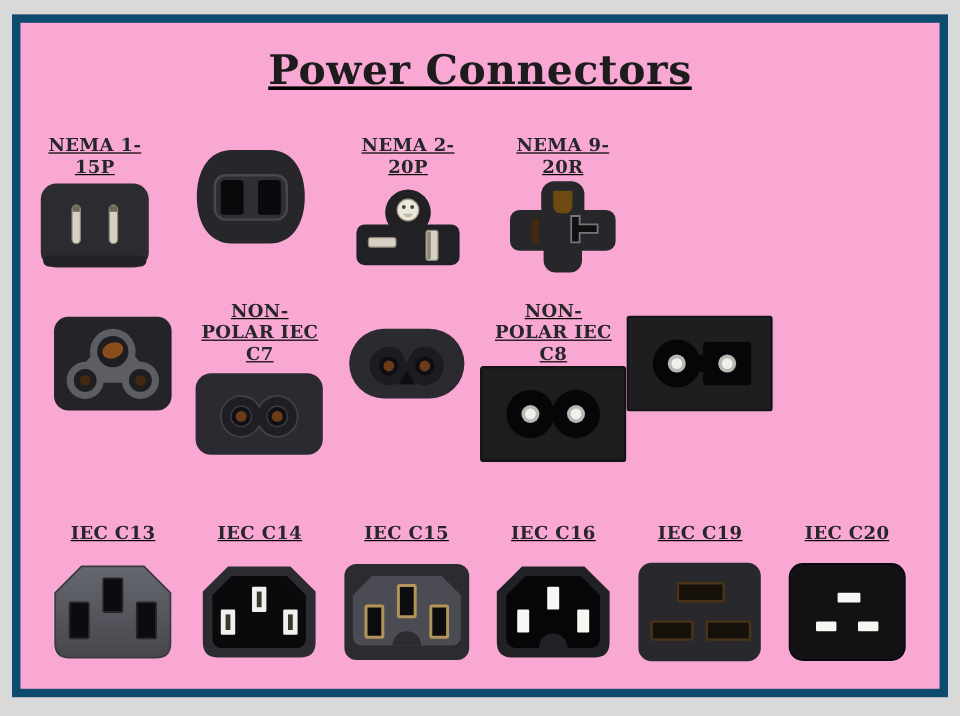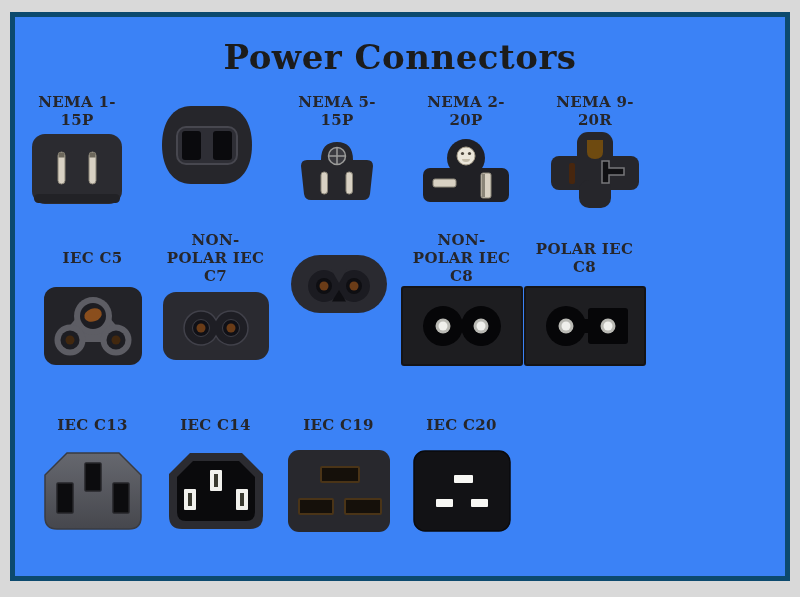--- a/index.html
+++ b/index.html
@@ -4,33 +4,33 @@
 <style>
   html,body{margin:0;padding:0;}
   body{
     width:800px;height:597px;
     background:#d9d9d9;
     font-family:"DejaVu Serif", serif;
     position:relative;overflow:hidden;
   }
   .panel{
     position:absolute;left:10px;top:12px;right:10px;bottom:16px;
-    background:#3b82f6;border:5px solid #0c4a6e;
+    background:#f9a8d4;border:7px solid #0c4a6e;text-decoration:underline;
   }
   .title{
     margin-top:20px;
     text-align:center;
     font-size:34px;font-weight:700;letter-spacing:0.5px;
     color:#1c1c1c;
   }
   .row{
     display:grid;grid-template-columns:repeat(6,1fr);
     padding:0 16px;
   }
-  .row1{margin-top:22px;gap:36px;}
+  .row1{margin-top:39px;gap:36px;}
   .row2{margin-top:26px;}
   .row3{margin-top:44px;}
   .cell{display:flex;flex-direction:column;align-items:center;}
   .label{
     font-size:15px;font-weight:700;letter-spacing:0.3px;
     color:#26262b;text-align:center;line-height:1.2;
     display:flex;align-items:center;justify-content:center;
   }
   .row1 .label{height:24px;}
   .row2 .label{height:42px;max-width:102px;}
@@ -70,32 +70,20 @@
       <div class="figbox">
         <svg width="96" height="82" viewBox="0 0 96 82">
           <path d="M32 2 L64 2 C82 2 93 18 93 41 C93 64 82 80 64 80 L32 80 C14 80 3 64 3 41 C3 18 14 2 32 2 Z" fill="#26262b"></path>
           <rect x="18" y="23" width="60" height="37" rx="9" fill="#2e2e35" stroke="#47474f" stroke-width="2"></rect>
           <rect x="23" y="27" width="19" height="29" rx="3" fill="#0a0a0d"></rect>
           <rect x="54" y="27" width="19" height="29" rx="3" fill="#0a0a0d"></rect>
         </svg>
       </div>
     </div>
 
-    <div class="cell">
-      <div class="label">NEMA 5-15P</div>
-      <div class="figbox">
-        <svg width="84" height="70" viewBox="0 0 84 70">
-          <path d="M6 32 Q6 26 12 26 L26 26 Q26 8 42 8 Q58 8 58 26 L72 26 Q78 26 78 32 L75 60 Q74 66 68 66 L16 66 Q10 66 9 60 Z" fill="#26262b"></path>
-          <circle cx="42" cy="22" r="8.5" fill="#3a3a40" stroke="#9b9b99" stroke-width="1.5"></circle>
-          <path d="M34 22 H50 M42 14 V30" stroke="#9b9b99" stroke-width="1.5"></path>
-          <rect x="26" y="38" width="6.5" height="22" rx="3" fill="#d8d1c3" stroke="#8b8679" stroke-width="1"></rect>
-          <rect x="51" y="38" width="6.5" height="22" rx="3" fill="#d8d1c3" stroke="#8b8679" stroke-width="1"></rect>
-        </svg>
-      </div>
-    </div>
 
 
     <div class="cell">
       <div class="label">NEMA 2-20P</div>
       <div class="figbox">
         <svg width="94" height="74" viewBox="0 0 94 74">
           <circle cx="47" cy="26" r="19" fill="#202025"></circle>
           <rect x="4" y="36" width="86" height="34" rx="7" fill="#202025"></rect>
           <circle cx="47" cy="24" r="9" fill="#ebe6da" stroke="#a79e8b" stroke-width="1"></circle>
           <circle cx="43.5" cy="21.5" r="1.6" fill="#4a443a"></circle>
@@ -119,21 +107,20 @@
           <rect x="20" y="35" width="6" height="21" rx="2" fill="#47260e"></rect>
           <path d="M53 33 H60 V40 H75 V47 H60 V55 H53 Z" fill="#101013" stroke="#77777b" stroke-width="1.5"></path>
         </svg>
       </div>
     </div>
   </div>
 
   <div class="row row2">
 
     <div class="cell">
-      <div class="label">IEC C5</div>
       <div class="figbox">
         <svg width="100" height="82" viewBox="0 0 100 82">
           <rect x="1" y="2" width="98" height="78" rx="12" fill="#232328"></rect>
           <polygon points="50,13 87,57 13,57" fill="#5d5d64"></polygon>
           <circle cx="50" cy="31" r="19" fill="#5d5d64"></circle>
           <circle cx="50" cy="31" r="13" fill="#1d1d22"></circle>
           <ellipse cx="50" cy="30" rx="9" ry="6.5" transform="rotate(-20 50 30)" fill="#8a4e1d"></ellipse>
           <circle cx="27" cy="55" r="15.5" fill="#5d5d64"></circle>
           <circle cx="27" cy="55" r="9.5" fill="#1d1d22"></circle>
           <circle cx="27" cy="55" r="4.5" fill="#42280f"></circle>
@@ -182,21 +169,20 @@
           <path d="M61 33.8 A20 20 0 1 0 61 46.2 A20 20 0 1 0 61 33.8 Z" fill="#060608"></path>
           <circle cx="42" cy="40" r="7.5" fill="#b9b9b4"></circle>
           <circle cx="42" cy="40" r="4.5" fill="#efefec"></circle>
           <circle cx="80" cy="40" r="7.5" fill="#b9b9b4"></circle>
           <circle cx="80" cy="40" r="4.5" fill="#efefec"></circle>
         </svg>
       </div>
     </div>
 
     <div class="cell">
-      <div class="label">POLAR IEC C8</div>
       <div class="figbox">
         <svg width="122" height="80" viewBox="0 0 122 80">
           <rect x="1" y="1" width="120" height="78" rx="2" fill="#1e1e21" stroke="#141417" stroke-width="2"></rect>
           <circle cx="42" cy="40" r="20" fill="#060608"></circle>
           <rect x="64" y="22" width="40" height="36" rx="3" fill="#060608"></rect>
           <rect x="56" y="33" width="12" height="14" fill="#060608"></rect>
           <circle cx="42" cy="40" r="7.5" fill="#b9b9b4"></circle>
           <circle cx="42" cy="40" r="4.5" fill="#efefec"></circle>
           <circle cx="84" cy="40" r="7.5" fill="#b9b9b4"></circle>
           <circle cx="84" cy="40" r="4.5" fill="#efefec"></circle>
@@ -234,21 +220,47 @@
           <rect x="44" y="20" width="12" height="21" rx="1" fill="#f1f1ed"></rect>
           <rect x="48" y="24" width="4" height="13" fill="#3a3a30"></rect>
           <rect x="18" y="39" width="12" height="21" rx="1" fill="#f1f1ed"></rect>
           <rect x="22" y="43" width="4" height="13" fill="#3a3a30"></rect>
           <rect x="70" y="39" width="12" height="21" rx="1" fill="#f1f1ed"></rect>
           <rect x="74" y="43" width="4" height="13" fill="#3a3a30"></rect>
         </svg>
       </div>
     </div>
 
-
+    <div class="cell">
+      <div class="label">IEC C15</div>
+      <div class="figbox">
+        <svg width="106" height="84" viewBox="0 0 106 84">
+          <rect x="1" y="2" width="104" height="80" rx="10" fill="#2b2b30"></rect>
+          <path d="M24 12 L82 12 L98 28 L98 62 Q98 70 90 70 L16 70 Q8 70 8 62 L8 28 Z" fill="#4b4c53"></path>
+          <path d="M41 70 a12 12 0 0 1 24 0 Z" fill="#2b2b30"></path>
+          <rect x="46" y="20" width="14" height="26" rx="1" fill="#0d0d0f" stroke="#b3945a" stroke-width="2.5"></rect>
+          <rect x="19" y="37" width="14" height="26" rx="1" fill="#0d0d0f" stroke="#b3945a" stroke-width="2.5"></rect>
+          <rect x="73" y="37" width="14" height="26" rx="1" fill="#0d0d0f" stroke="#b3945a" stroke-width="2.5"></rect>
+        </svg>
+      </div>
+    </div>
+
+    <div class="cell">
+      <div class="label">IEC C16</div>
+      <div class="figbox">
+        <svg width="100" height="84" viewBox="0 0 100 84">
+          <path d="M24 4 L76 4 L97 25 L97 67 Q97 80 84 80 L16 80 Q3 80 3 67 L3 25 Z" fill="#212125"></path>
+          <path d="M27 12 L73 12 L89 28 L89 63 Q89 72 80 72 L20 72 Q11 72 11 63 L11 28 Z" fill="#060608"></path>
+          <path d="M38 72 a12 12 0 0 1 24 0 Z" fill="#212125"></path>
+          <rect x="45" y="21" width="10" height="19" rx="1" fill="#f6f6f3"></rect>
+          <rect x="20" y="40" width="10" height="19" rx="1" fill="#f6f6f3"></rect>
+          <rect x="70" y="40" width="10" height="19" rx="1" fill="#f6f6f3"></rect>
+        </svg>
+      </div>
+    </div>
 
     <div class="cell">
       <div class="label">IEC C19</div>
       <div class="figbox">
         <svg width="104" height="86" viewBox="0 0 104 86">
           <rect x="1" y="2" width="102" height="82" rx="11" fill="#28282d"></rect>
           <rect x="34" y="19" width="38" height="15" rx="1" fill="#15100a" stroke="#4a3417" stroke-width="2"></rect>
           <rect x="12" y="51" width="34" height="15" rx="1" fill="#15100a" stroke="#4a3417" stroke-width="2"></rect>
           <rect x="58" y="51" width="36" height="15" rx="1" fill="#15100a" stroke="#4a3417" stroke-width="2"></rect>
         </svg>

